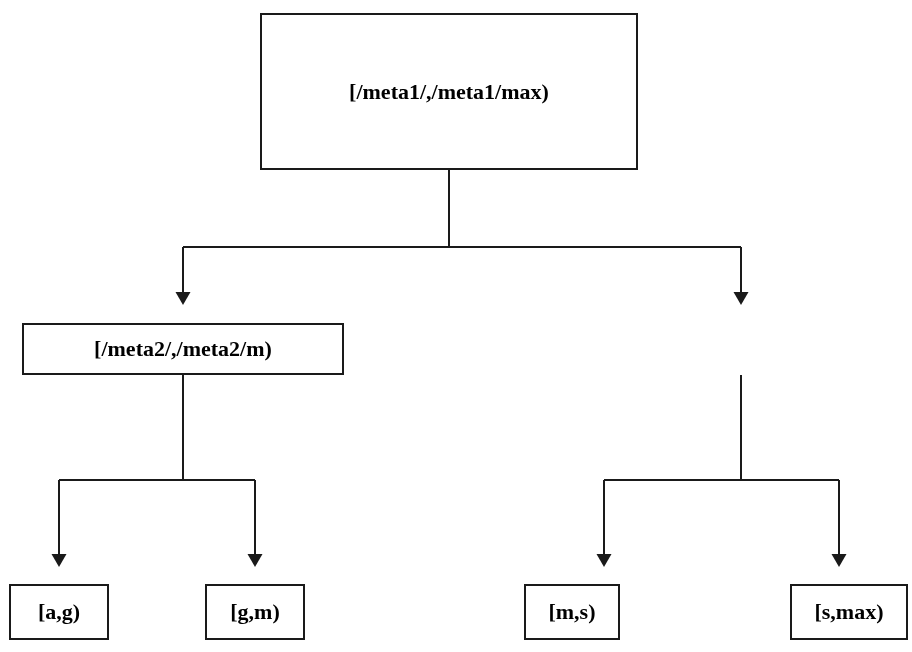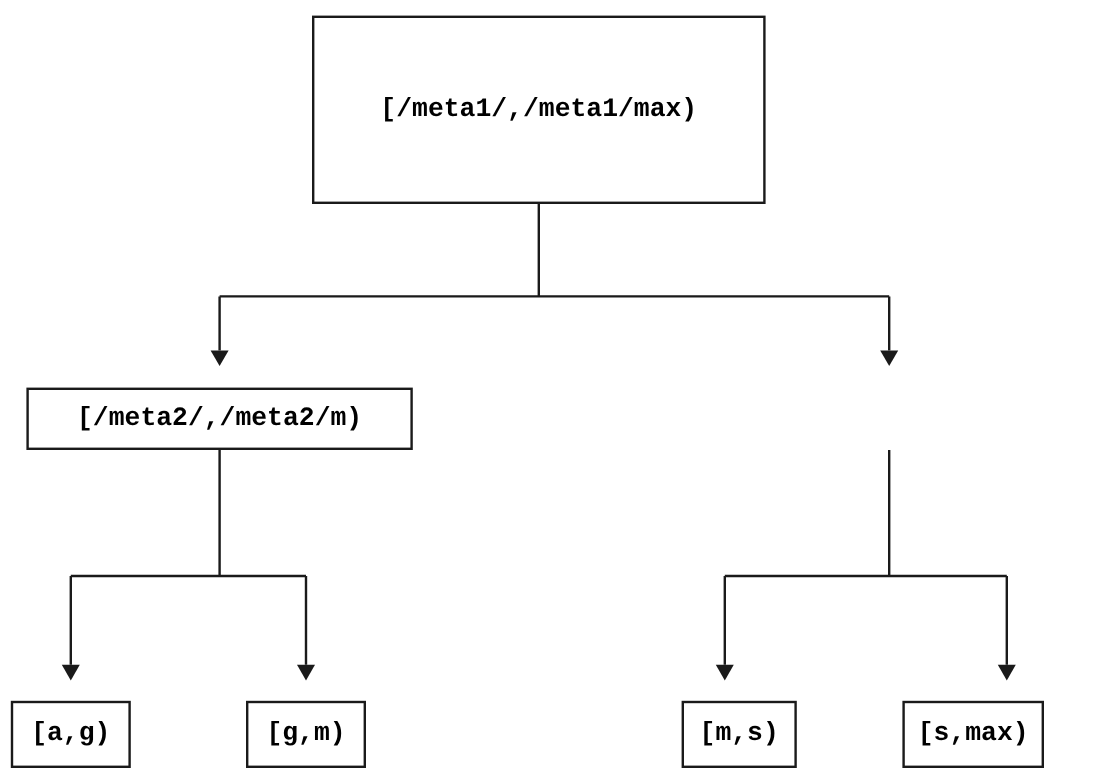--- a/index.html
+++ b/index.html
@@ -5,21 +5,21 @@
   html, body {
     margin: 0;
     padding: 0;
     background: #ffffff;
   }
   .stage {
     position: relative;
     width: 912px;
     height: 652px;
     background: #ffffff;
-    font-family: Liberation Mono, monospace;
+    font-family: Liberation Serif, serif;
     overflow: hidden;
   }
   .connectors {
     position: absolute;
     left: 0;
     top: 0;
     width: 912px;
     height: 652px;
     display: block;
   }
@@ -44,22 +44,22 @@
     font-weight: bold;
     font-size: 22px;
     line-height: 1;
     white-space: nowrap;
   }
   .node-root   { left: 260px; top: 13px;  width: 378px; height: 157px; }
   .node-l      { left: 22px;  top: 323px; width: 322px; height: 52px; text-align: right;  }
   .node-r      { left: 582px; top: 323px; width: 319px; height: 52px;  }
   .node-ll     { left: 9px;   top: 584px; width: 100px; height: 56px;  }
   .node-lr     { left: 205px; top: 584px; width: 100px; height: 56px;  }
-  .node-rl     { left: 568px; top: 584px; width: 96px;  height: 56px;  }
-  .node-rr     { left: 752px; top: 584px; width: 118px; height: 56px; text-align: right;  }
+  .node-rl     { left: 524px; top: 584px; width: 96px;  height: 56px;  }
+  .node-rr     { left: 790px; top: 584px; width: 118px; height: 56px; text-align: right;  }
 </style>
 </head>
 <body>
 
 <div class="stage">
 
   <svg class="connectors" viewBox="0 0 912 652" xmlns="http://www.w3.org/2000/svg" aria-hidden="true">
 
     <g>
       <path d="M449 170 V247 M183 247 H741 M183 247 V292 M741 247 V292"></path>

